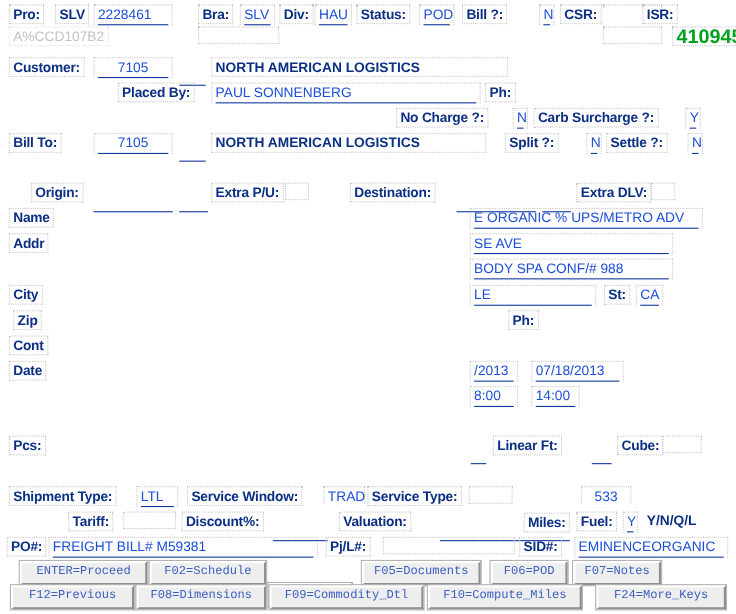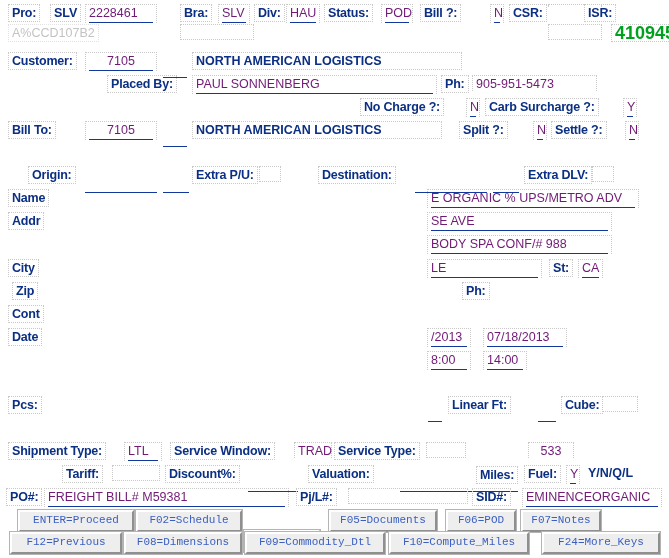--- a/index.html
+++ b/index.html
@@ -33,21 +33,21 @@
     color: #0b2f82;
     font-weight: bold;
     border: 1px dotted #c9c9c9;
     padding: 1px 3px 1px 3px;
     background: transparent;
     font-size: 12.5px;
     letter-spacing: -0.2px;
   }
   
   .val {
-    color: #701a75;
+    color: #1d4ed8;
     border: 1px dotted #c9c9c9;
     border-bottom: 0;
     padding: 1px 3px 0px 3px;
     font-size: 12.5px;
     background: transparent;
   }
   .val .ul {
     display: block;
     border-bottom: 1.6px solid #12389e;
     height: 1px;
@@ -142,21 +142,20 @@
   <div class="c emptybox" style="left:548px; top:24px; width:54px;"></div>
 
   <div class="c lbl" style="left:8px; top:52px;">Customer:</div>
   <div class="c val" style="left:85px; top:52px; width:72px; text-align:center;"><span>7105</span><span class="ul"></span></div>
   <div class="c blank" style="left:163px; top:65px; width:24px;"></div>
   <div class="c valb" style="left:192px; top:52px; width:270px;">NORTH AMERICAN LOGISTICS</div>
 
   <div class="c lbl" style="left:107px; top:75px;">Placed By:</div>
   <div class="c val" style="left:192px; top:75px; width:245px;"><span>PAUL SONNENBERG</span><span class="ul"></span></div>
   <div class="c lbl" style="left:441px; top:75px;">Ph:</div>
-  <div class="c val" style="left:472px; top:75px; width:125px;"><span>905-951-5473</span></div>
 
   <div class="c lbl" style="left:360px; top:98px;">No Charge ?:</div>
   <div class="c val" style="left:466px; top:98px; width:14px;"><span>N</span><span class="ul"></span></div>
   <div class="c lbl" style="left:485px; top:98px;">Carb Surcharge ?:</div>
   <div class="c val" style="left:623px; top:98px; width:14px;"><span>Y</span><span class="ul"></span></div>
 
   <div class="c lbl" style="left:8px; top:121px;">Bill To:</div>
   <div class="c val" style="left:85px; top:121px; width:72px; text-align:center;"><span>7105</span><span class="ul"></span></div>
   <div class="c blank" style="left:163px; top:134px; width:24px;"></div>
   <div class="c valb" style="left:192px; top:121px; width:250px;">NORTH AMERICAN LOGISTICS</div>

